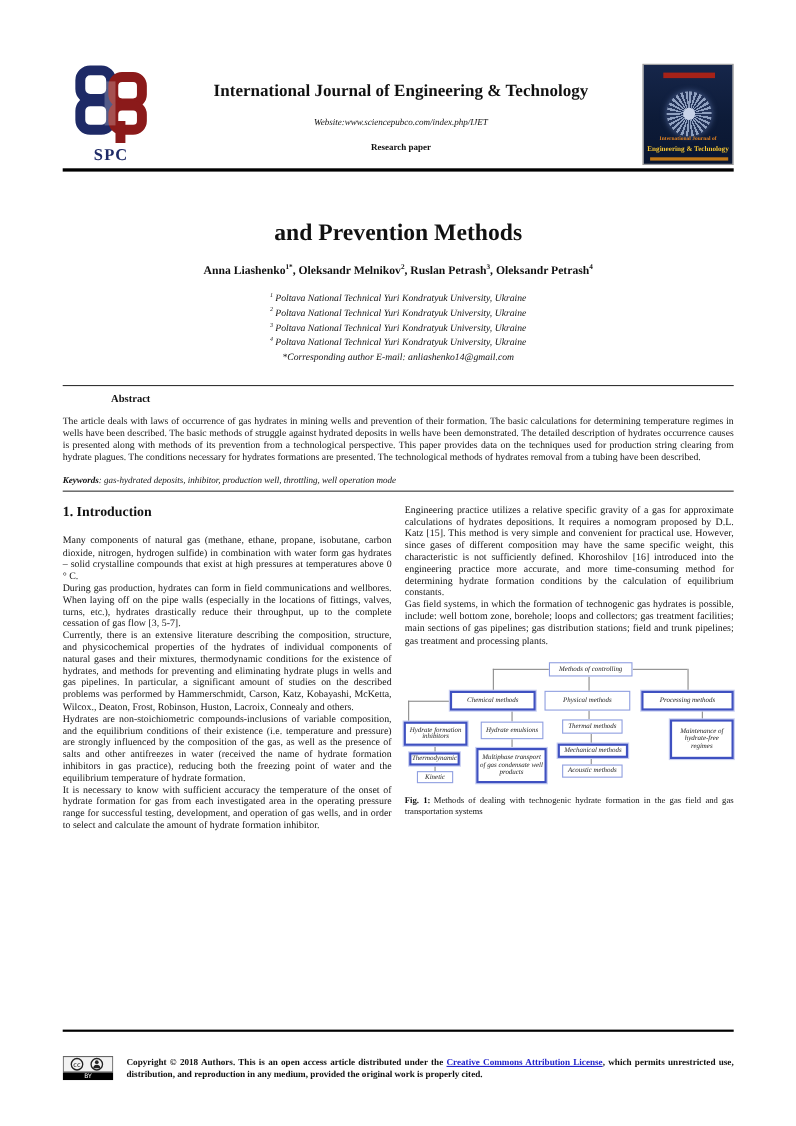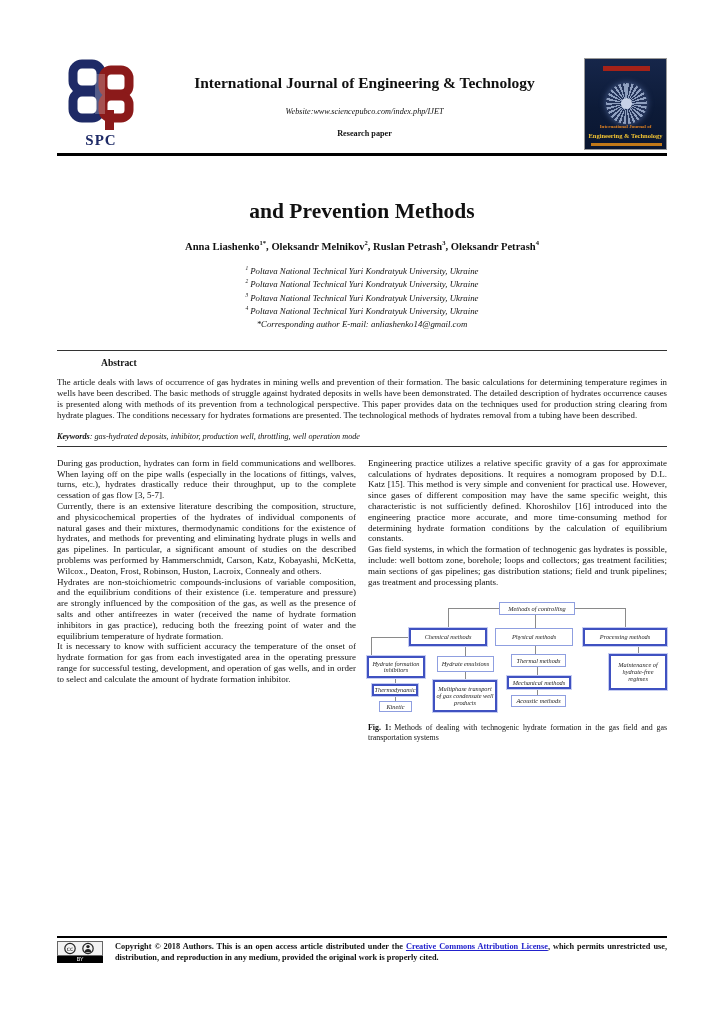--- a/index.html
+++ b/index.html
@@ -65,21 +65,21 @@
     display:flex; align-items:center; justify-content:center; text-align:center;
     font-size:6.3px; font-style:italic; line-height:1.06; color:#222; padding:1px;
   }
   .fb-strong { border:2px solid #3f51c1; box-shadow:0 0 0 1px #c6cdf2; }
   .fb-light  { border:1px solid #8f9fe0; }
   .cline { position:absolute; background:#8a8a8a; }
   .fig-caption { font-size:7.9px; line-height:1.25; margin-top:5px; text-align:justify; }
   .fig-caption .lbl { font-weight:bold; margin-right:3px; }
 
   
-  .footer { position:absolute; top:936px; left:57px; width:610px; border-top:2px solid #000; padding-top:3px; display:flex; gap:12px; }
+  .footer { position:absolute; top:936px; left:57px; width:610px; border-top:2px solid #000; padding-top:22px; display:flex; gap:12px; }
   .footer-text { flex:1; font-size:8.3px; font-weight:bold; line-height:1.35; text-align:justify; }
   .footer-link { color:#2222cc; text-decoration:underline; cursor:pointer; }
 </style>
 </head>
 <body>
 
 <div class="page">
   <div class="content">
 
     <div class="header">
@@ -127,20 +127,22 @@
     <div class="rule-thin abstract-rule"></div>
     <div class="abstract-head">Abstract</div>
     <div class="abstract-text">The article deals with laws of occurrence of gas hydrates in mining wells and prevention of their formation. The basic calculations for determining temperature regimes in wells have been described. The basic methods of struggle against hydrated deposits in wells have been demonstrated. The detailed description of hydrates occurrence causes is presented along with methods of its prevention from a technological perspective. This paper provides data on the techniques used for production string clearing from hydrate plagues. The conditions necessary for hydrates formations are presented. The technological methods of hydrates removal from a tubing have been described.</div>
     <div class="keywords-line">
       <span class="keywords-label">Keywords</span><span>: gas-hydrated deposits, inhibitor, production well, throttling, well operation mode</span>
     </div>
     <div class="rule-thin keywords-rule"></div>
 
     <div class="columns">
       <div class="col">
+        <h2 class="sec">1. Introduction</h2>
+        <p>Many components of natural gas (methane, ethane, propane, isobutane, carbon dioxide, nitrogen, hydrogen sulfide) in combination with water form gas hydrates – solid crystalline compounds that exist at high pressures at temperatures above 0 ° C.</p>
         <p>During gas production, hydrates can form in field communications and wellbores. When laying off on the pipe walls (especially in the locations of fittings, valves, turns, etc.), hydrates drastically reduce their throughput, up to the complete cessation of gas flow [3, 5-7].</p>
         <p>Currently, there is an extensive literature describing the composition, structure, and physicochemical properties of the hydrates of individual components of natural gases and their mixtures, thermodynamic conditions for the existence of hydrates, and methods for preventing and eliminating hydrate plugs in wells and gas pipelines. In particular, a significant amount of studies on the described problems was performed by Hammerschmidt, Carson, Katz, Kobayashi, McKetta, Wilcox., Deaton, Frost, Robinson, Huston, Lacroix, Connealy and others.</p>
         <p>Hydrates are non-stoichiometric compounds-inclusions of variable composition, and the equilibrium conditions of their existence (i.e. temperature and pressure) are strongly influenced by the composition of the gas, as well as the presence of salts and other antifreezes in water (received the name of hydrate formation inhibitors in gas practice), reducing both the freezing point of water and the equilibrium temperature of hydrate formation.</p>
         <p>It is necessary to know with sufficient accuracy the temperature of the onset of hydrate formation for gas from each investigated area in the operating pressure range for successful testing, development, and operation of gas wells, and in order to select and calculate the amount of hydrate formation inhibitor.</p>
       </div>
 
       <div class="col">
         <p>Engineering practice utilizes a relative specific gravity of a gas for approximate calculations of hydrates depositions. It requires a nomogram proposed by D.L. Katz [15]. This method is very simple and convenient for practical use. However, since gases of different composition may have the same specific weight, this characteristic is not sufficiently defined. Khoroshilov [16] introduced into the engineering practice more accurate, and more time-consuming method for determining hydrate formation conditions by the calculation of equilibrium constants.</p>
         <p>Gas field systems, in which the formation of technogenic gas hydrates is possible, include: well bottom zone, borehole; loops and collectors; gas treatment facilities; main sections of gas pipelines; gas distribution stations; field and trunk pipelines; gas treatment and processing plants.</p>
 

